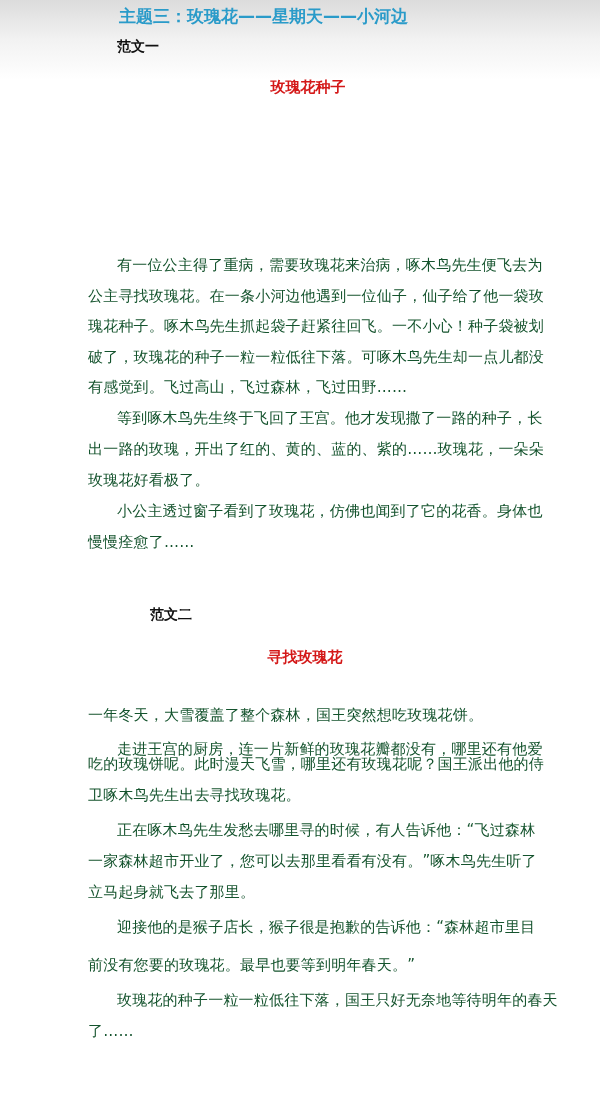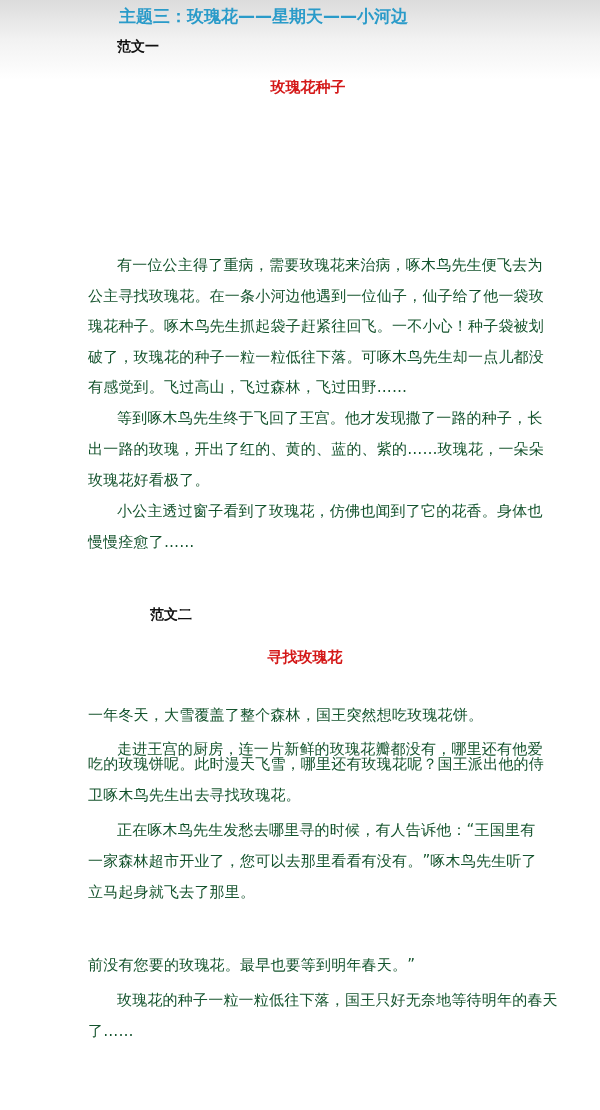--- a/index.html
+++ b/index.html
@@ -55,19 +55,20 @@
   <div class="line indent" style="top:502px;">小公主透过窗子看到了玫瑰花，仿佛也闻到了它的花香。身体也</div>
   <div class="line" style="top:533px;">慢慢痊愈了……</div>
 
   <div class="section-label" style="top:606px;margin-left:33px;">范文二</div>
   <div class="story-title t2" style="top:648px;">寻找玫瑰花</div>
 
   <div class="line" style="top:690px;margin-top:16px;">一年冬天，大雪覆盖了整个森林，国王突然想吃玫瑰花饼。</div>
   <div class="line indent" style="top:724px;margin-top:16px;">走进王宫的厨房，连一片新鲜的玫瑰花瓣都没有，哪里还有他爱</div>
   <div class="line" style="top:755px;">吃的玫瑰饼呢。此时漫天飞雪，哪里还有玫瑰花呢？国王派出他的侍</div>
   <div class="line" style="top:786px;">卫啄木鸟先生出去寻找玫瑰花。</div>
-  <div class="line indent" style="top:821px;">正在啄木鸟先生发愁去哪里寻的时候，有人告诉他：“王国里有</div>
+  <div class="line indent" style="top:821px;">正在啄木鸟先生发愁去哪里寻的时候，有人告诉他：“飞过森林</div>
   <div class="line" style="top:852px;">一家森林超市开业了，您可以去那里看看有没有。”啄木鸟先生听了</div>
   <div class="line" style="top:883px;font-family:Liberation Serif, serif;">立马起身就飞去了那里。</div>
+  <div class="line indent" style="top:918px;">迎接他的是猴子店长，猴子很是抱歉的告诉他：“森林超市里目</div>
   <div class="line" style="top:956px;">前没有您要的玫瑰花。最早也要等到明年春天。”</div>
   <div class="line indent" style="top:991px;">玫瑰花的种子一粒一粒低往下落，国王只好无奈地等待明年的春天</div>
   <div class="line" style="top:1022px;">了……</div>
 </div>
 
 </body></html>

